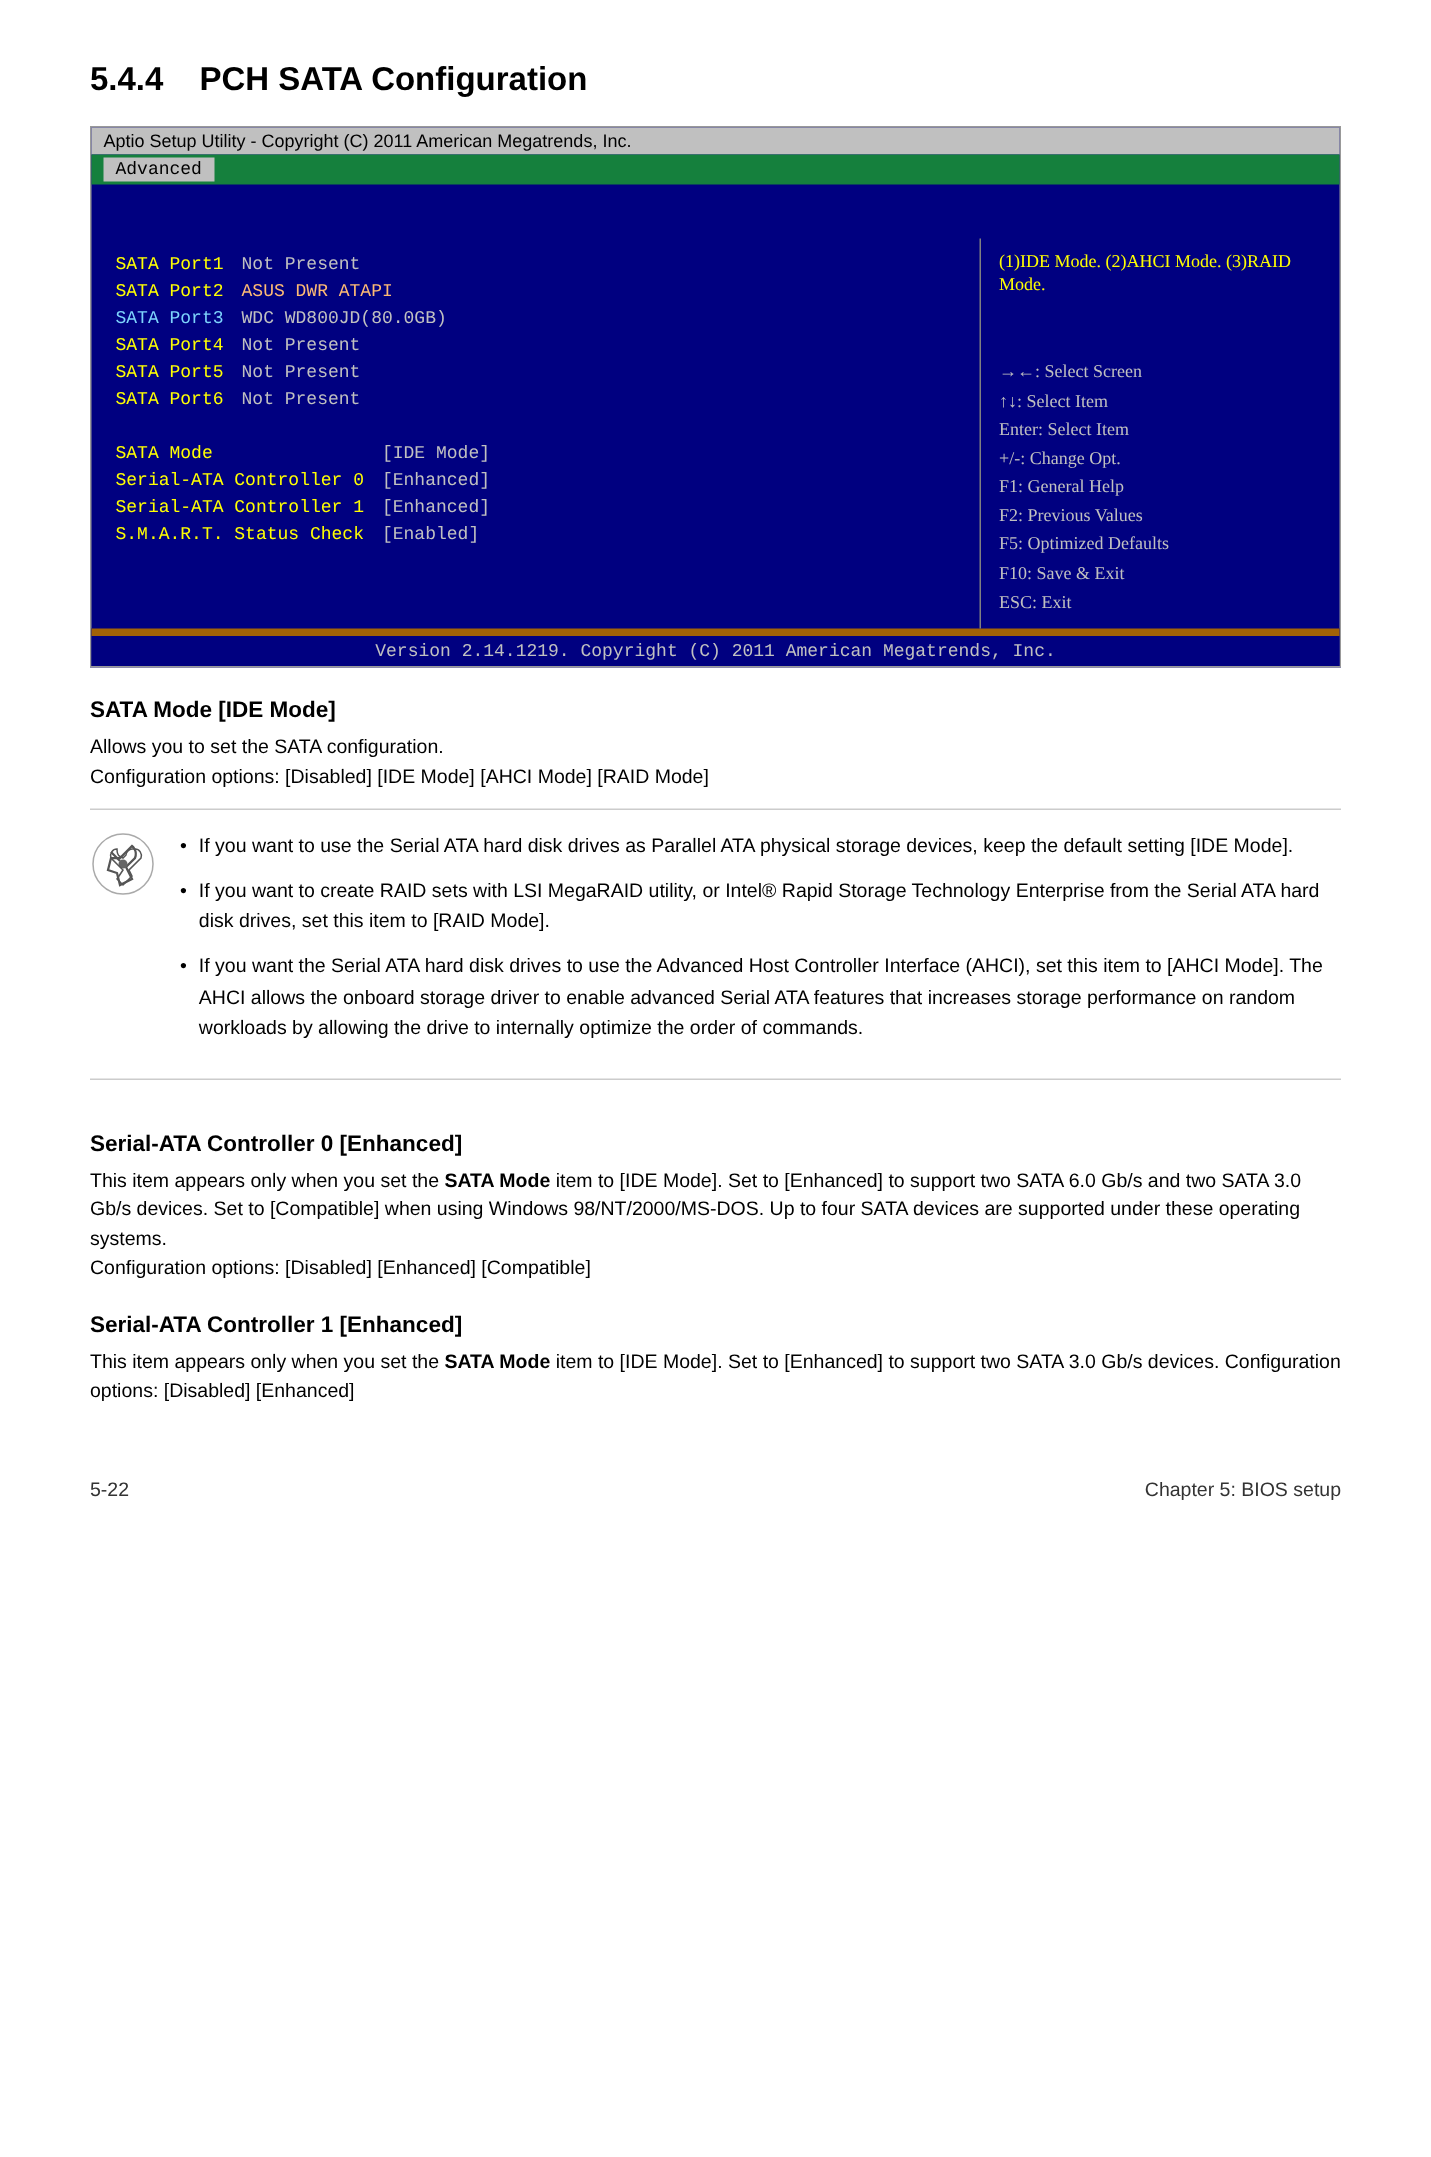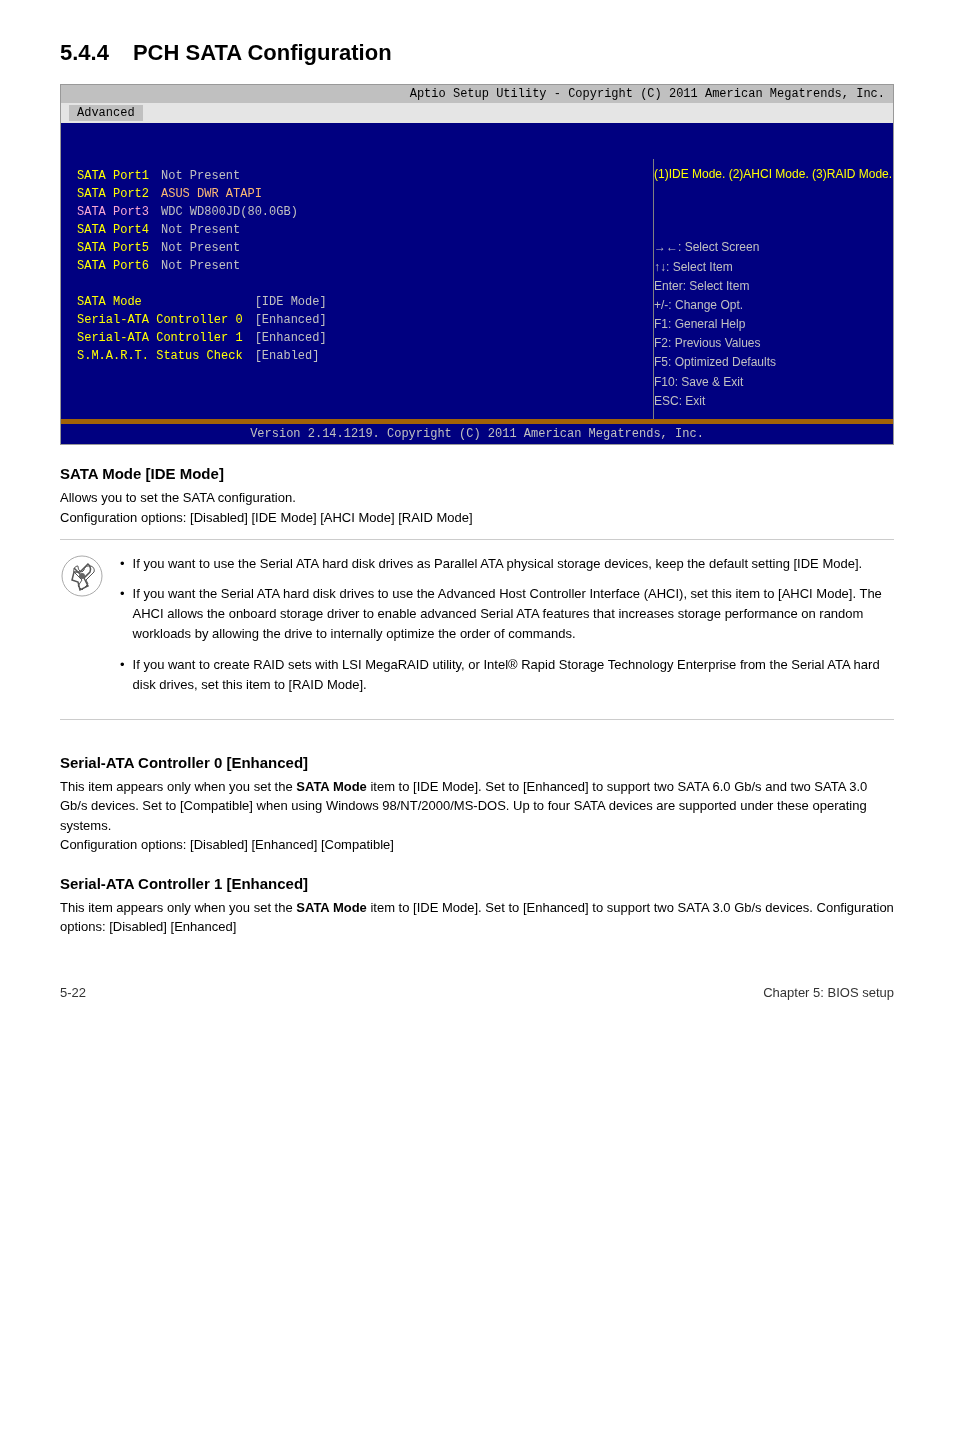--- a/index.html
+++ b/index.html
@@ -32,27 +32,27 @@
       border: 1px solid #999;
       background: #000080;
       color: #c0c0c0;
       font-family: 'Courier New', Courier, monospace;
       font-size: 12px;
       margin-bottom: 20px;
     }
     .bios-title-bar {
       background: #c0c0c0;
       color: #000;
-      text-align: right;
+      text-align: left;
       padding: 2px 8px;
       font-size: 12px;
-      font-family: Liberation Mono, monospace;
+      font-family: Liberation Sans, sans-serif;
     }
     .bios-tab-bar {
-      background: #e5e5e5;
+      background: #15803d;
       padding: 2px 8px;
       display: flex;
       gap: 0;
     }
     .bios-tab {
       background: #000080;
       color: #c0c0c0;
       padding: 1px 8px;
       font-family: 'Courier New', Courier, monospace;
       font-size: 12px;
@@ -79,22 +79,22 @@
     }
     .bios-left td {
       padding: 0 4px;
       vertical-align: top;
       font-family: 'Courier New', Courier, monospace;
       font-size: 12px;
     }
     .bios-right {
       width: 240px;
       border-left: 1px solid #808080;
-      padding: 8px 0;
-      font-family: Liberation Sans, sans-serif;
+      padding: 8px 12px;
+      font-family: Liberation Serif, serif;
       font-size: 12px;
       color: #c0c0c0;
       display: flex;
       flex-direction: column;
       justify-content: space-between;
     }
     .bios-right .help-text {
       color: #ffff00;
       margin-bottom: 8px;
     }
@@ -186,21 +186,21 @@
         <tbody id="ports-tbody">
             <tr>
               <td style="color:#ffff00;white-space:nowrap;">SATA Port1</td>
               <td style="color:#c0c0c0;padding-left:8px;">Not Present</td>
             </tr>
             <tr>
               <td style="color:#ffff00;white-space:nowrap;">SATA Port2</td>
               <td style="color:#fdba74;padding-left:8px;">ASUS DWR ATAPI</td>
             </tr>
             <tr>
-              <td style="color:#f9a8d4;white-space:nowrap;">SATA Port3</td>
+              <td style="color:#7dd3fc;white-space:nowrap;">SATA Port3</td>
               <td style="color:#c0c0c0;padding-left:8px;">WDC WD800JD(80.0GB)</td>
             </tr>
             <tr>
               <td style="color:#ffff00;white-space:nowrap;">SATA Port4</td>
               <td style="color:#c0c0c0;padding-left:8px;">Not Present</td>
             </tr>
             <tr>
               <td style="color:#ffff00;white-space:nowrap;">SATA Port5</td>
               <td style="color:#c0c0c0;padding-left:8px;">Not Present</td>
             </tr>
@@ -264,22 +264,22 @@
         <ellipse cx="22" cy="22" rx="20" ry="20" fill="none" stroke="#aaa" stroke-width="1"></ellipse>
         <path d="M28 10 C28 10 32 13 30 18 L24 24 L28 32 L20 36 L18 28 L12 26 L14 18 L20 18 L24 14 Z" fill="none" stroke="#555" stroke-width="1.5"></path>
         <path d="M14 14 L20 20" stroke="#555" stroke-width="1.5"></path>
         <circle cx="22" cy="22" r="3" fill="#666"></circle>
 
         <path d="M30 12 C33 12 35 15 34 18 L26 26 L28 30 L22 36 L18 32 L22 26 L14 18 C13 15 15 12 18 12 C18 12 18 16 20 17 C22 18 22 18 22 18 L24 16 C24 14 26 12 28 12 Z" fill="none" stroke="#555" stroke-width="1"></path>
       </svg>
     </div>
     <ul class="note-list" id="note-list">
         <li>If you want to use the Serial ATA hard disk drives as Parallel ATA physical storage devices, keep the default setting [IDE Mode].</li>
+        <li>If you want to create RAID sets with LSI MegaRAID utility, or Intel® Rapid Storage Technology Enterprise from the Serial ATA hard disk drives, set this item to [RAID Mode].</li>
         <li>If you want the Serial ATA hard disk drives to use the Advanced Host Controller Interface (AHCI), set this item to [AHCI Mode]. The AHCI allows the onboard storage driver to enable advanced Serial ATA features that increases storage performance on random workloads by allowing the drive to internally optimize the order of commands.</li>
-        <li>If you want to create RAID sets with LSI MegaRAID utility, or Intel® Rapid Storage Technology Enterprise from the Serial ATA hard disk drives, set this item to [RAID Mode].</li>
       </ul>
   </div>
 </div>
 
 <div class="subsection">
   <div class="subsection-title">Serial-ATA Controller 0 [Enhanced]</div>
   <div class="subsection-desc" id="serial-ata-0-desc">This item appears only when you set the <strong>SATA Mode</strong> item to [IDE Mode]. Set to [Enhanced] to support two SATA 6.0 Gb/s and two SATA 3.0 Gb/s devices. Set to [Compatible] when using Windows 98/NT/2000/MS-DOS. Up to four SATA devices are supported under these operating systems.<br>Configuration options: [Disabled] [Enhanced] [Compatible]</div>
 </div>
 
 <div class="subsection">

